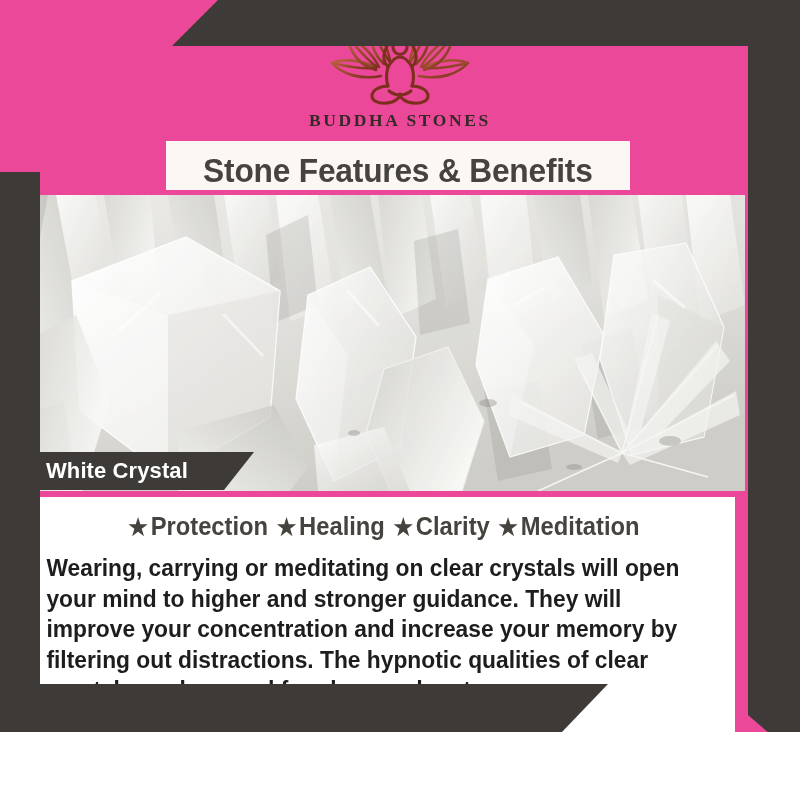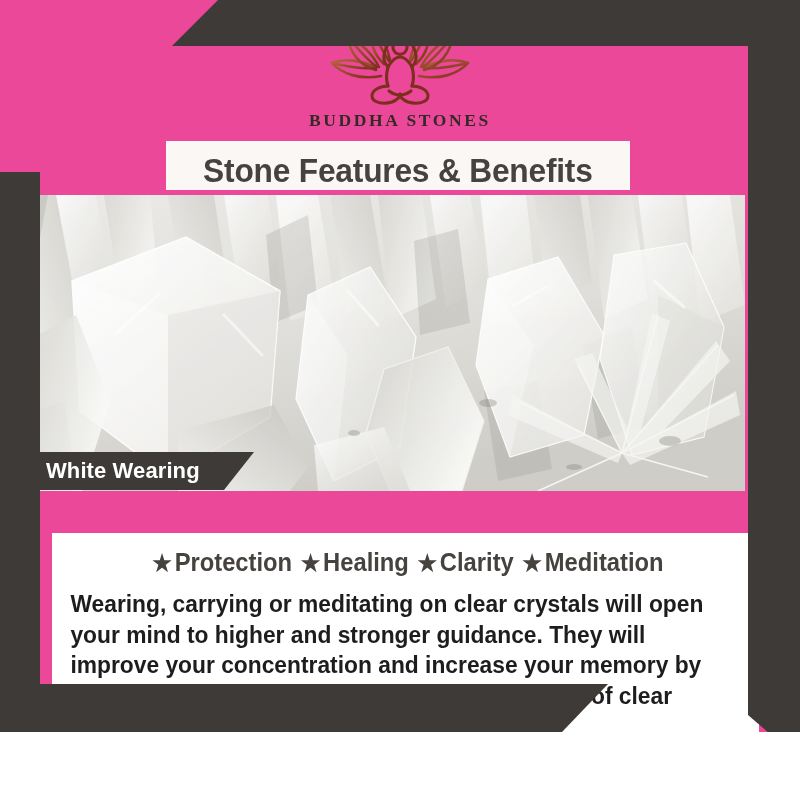--- a/index.html
+++ b/index.html
@@ -127,25 +127,24 @@
     font-size: 22px;
     font-weight: 700;
     letter-spacing: 0.1px;
     padding-left: 28px;
     white-space: nowrap;
   }
 
   
   .content {
     position: absolute;
-    left: 52px; top: 497px;
+    left: 28px; top: 497px;
     width: 707px; height: 255px;
     background: #ffffff;
     z-index: 3;
-    margin-top: 36px;
   }
   .benefits {
     margin: 0;
     padding: 15px 0 0 0;
     text-align: center;
     font-family: "Liberation Sans Narrow", "Liberation Sans", sans-serif;
     font-size: 25px;
     font-weight: 700;
     color: #46433f;
     white-space: nowrap;
@@ -344,21 +343,21 @@
         <ellipse cx="336" cy="238" rx="6" ry="3"></ellipse>
         <ellipse cx="652" cy="246" rx="11" ry="5"></ellipse>
         <ellipse cx="556" cy="272" rx="8" ry="3"></ellipse>
       </g>
 
       <rect width="727" height="296" fill="#ffffff" opacity="0.10"></rect>
     </svg>
   </div>
 
   <div class="photo-label">
-    <span class="photo-label-text">White Wearing</span>
+    <span class="photo-label-text">White Crystal</span>
   </div>
 
   <div class="content">
     <div class="benefits">
       <span class="benefit-item"><span class="benefit-star">★</span><span class="benefit-label">Protection</span></span><span class="benefit-item"><span class="benefit-star">★</span><span class="benefit-label">Healing</span></span><span class="benefit-item"><span class="benefit-star">★</span><span class="benefit-label">Clarity</span></span><span class="benefit-item"><span class="benefit-star">★</span><span class="benefit-label">Meditation</span></span>
     </div>
     <p class="body-text">Wearing, carrying or meditating on clear crystals will open your mind to higher and stronger guidance. They will improve your concentration and increase your memory by filtering out distrac­tions. The hypnotic qualities of clear crystal are also good for sleep and rest.</p>
   </div>
 
 </div>

